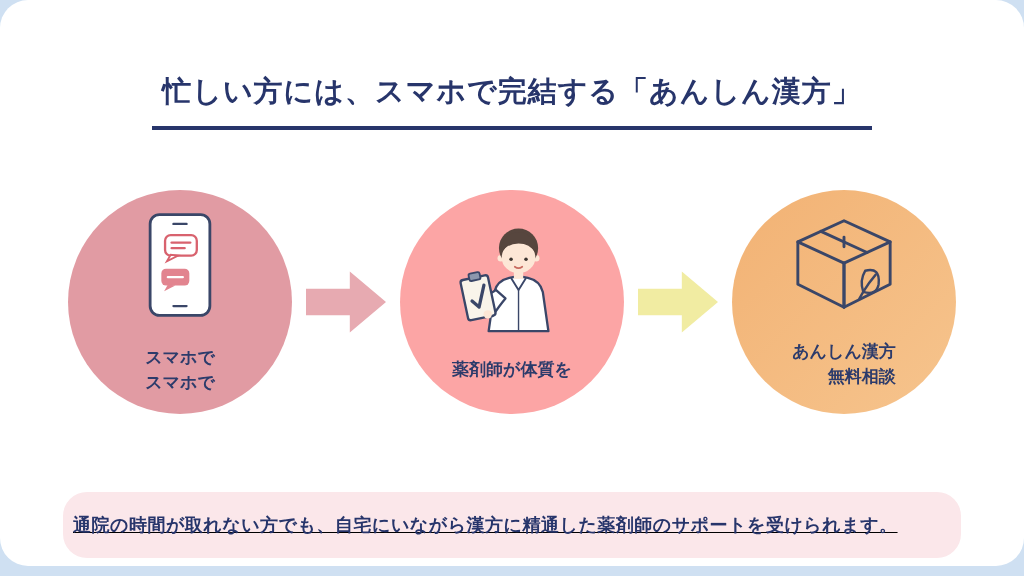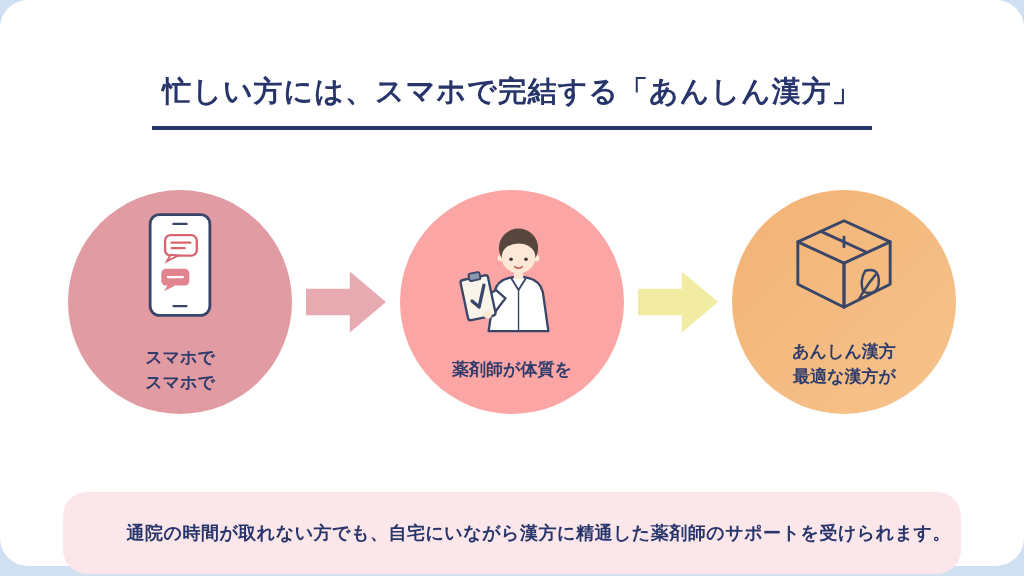--- a/index.html
+++ b/index.html
@@ -56,22 +56,23 @@
     color: #2c3b6b;
     line-height: 1.5;
   }
   .step-label span { display: block; }
   .arrow { margin: 0 14px; flex: 0 0 auto; }
   .footer-banner {
     width: 898px;
     margin: 78px auto 0;
     background: #fbe7ea;
     border-radius: 24px;
-    padding: 29px 10px;
-    text-align: right;
+    padding: 21px 10px;
+    text-align: left;
+    text-decoration: underline;
   }
   .footer-text {
     font-size: 18px;
     font-weight: 600;
     color: #27356b;
     letter-spacing: 0.5px;
   }
 </style>
 </head>
 <body>
@@ -156,21 +157,21 @@
           <path d="M60 23 L60 33"></path>
         </g>
         <g fill="none" stroke="#3a4668" stroke-width="2.5" stroke-linejoin="round" stroke-linecap="round">
           <path d="M82 58 Q98 54 96 72 Q94 84 80 80 Q76 68 82 58 Z"></path>
           <path d="M80 80 Q86 70 93 62"></path>
           <path d="M80 80 L76 87"></path>
         </g>
       </svg>
       <div class="step-label">
         <span>あんしん漢方</span>
-        <span>最適な漢方が</span>
+        <span>無料相談</span>
       </div>
     </div>
 
   </div>
 
   <div class="footer-banner">
     <p class="footer-text">通院の時間が取れない方でも、自宅にいながら漢方に精通した薬剤師のサポートを受けられます。</p>
   </div>
 
 </div>

